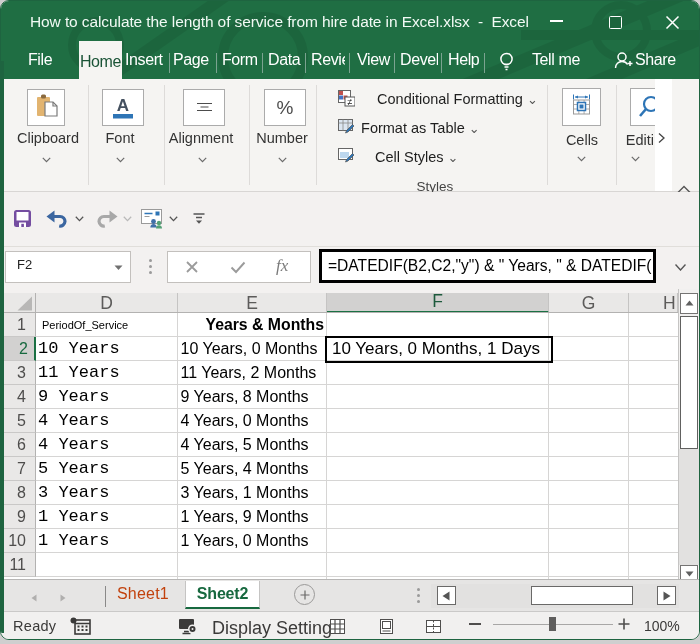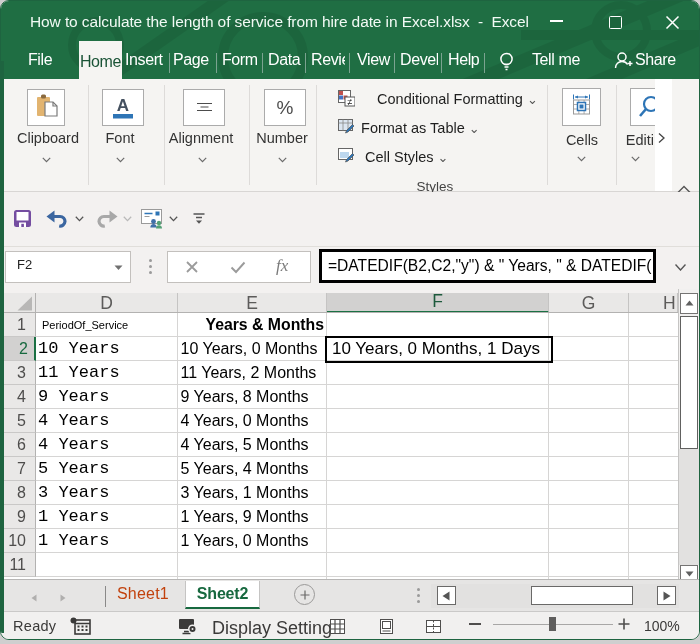--- a/index.html
+++ b/index.html
@@ -173,21 +173,21 @@
         <path d="M16 7 l-6 6 -2.5 1 1-2.5 6-6 z" fill="#2e75b6" stroke="#555" stroke-width="0.7"></path>
       </svg>
       <span style="margin-left:2px">Format as Table</span> <span class="chev">⌄</span>
     </div>
     <div class="srow" style="left:337px;top:69px">
       <svg style="display:inline-block;vertical-align:-3px" width="17" height="17" viewBox="0 0 17 17">
         <rect x="0.5" y="0.5" width="14" height="11" fill="#fff" stroke="#666"></rect>
         <rect x="2" y="4" width="9" height="6" fill="#bdd7ee"></rect>
         <path d="M16 7 l-6 6 -2.5 1 1-2.5 6-6 z" fill="#2e75b6" stroke="#555" stroke-width="0.7"></path>
       </svg>
-      <span style="margin-left:6px">Cell Styles</span> <span class="chev">⌄</span>
+      <span style="margin-left:16px">Cell Styles</span> <span class="chev">⌄</span>
     </div>
     <div class="glabel" style="left:396px;top:100px;width:76px;color:#444;font-size:13.5px">Styles</div>
 
     <div class="ibox" style="left:561px;top:9px;width:39px;height:38px">
       <svg width="37" height="36" viewBox="0 0 37 36">
         <path d="M10.5 5.5 v5 M26.5 5.5 v5 M12 8 h13" stroke="#2e75b6" stroke-width="1"></path>
         <path d="M15 6.5 l-3 1.5 3 1.5 z M22 6.5 l3 1.5 -3 1.5 z" fill="#2e75b6"></path>
         <rect x="10.5" y="11" width="16" height="14" fill="#fff" stroke="#9a9a9a"></rect>
         <path d="M10.5 15.5 h16 M10.5 20 h16 M15.8 11 v14 M21.1 11 v14" stroke="#9a9a9a" stroke-width="0.8"></path>
         <rect x="14.5" y="13.5" width="8" height="8" fill="#fff" stroke="#2e75b6" stroke-width="1.5"></rect>

